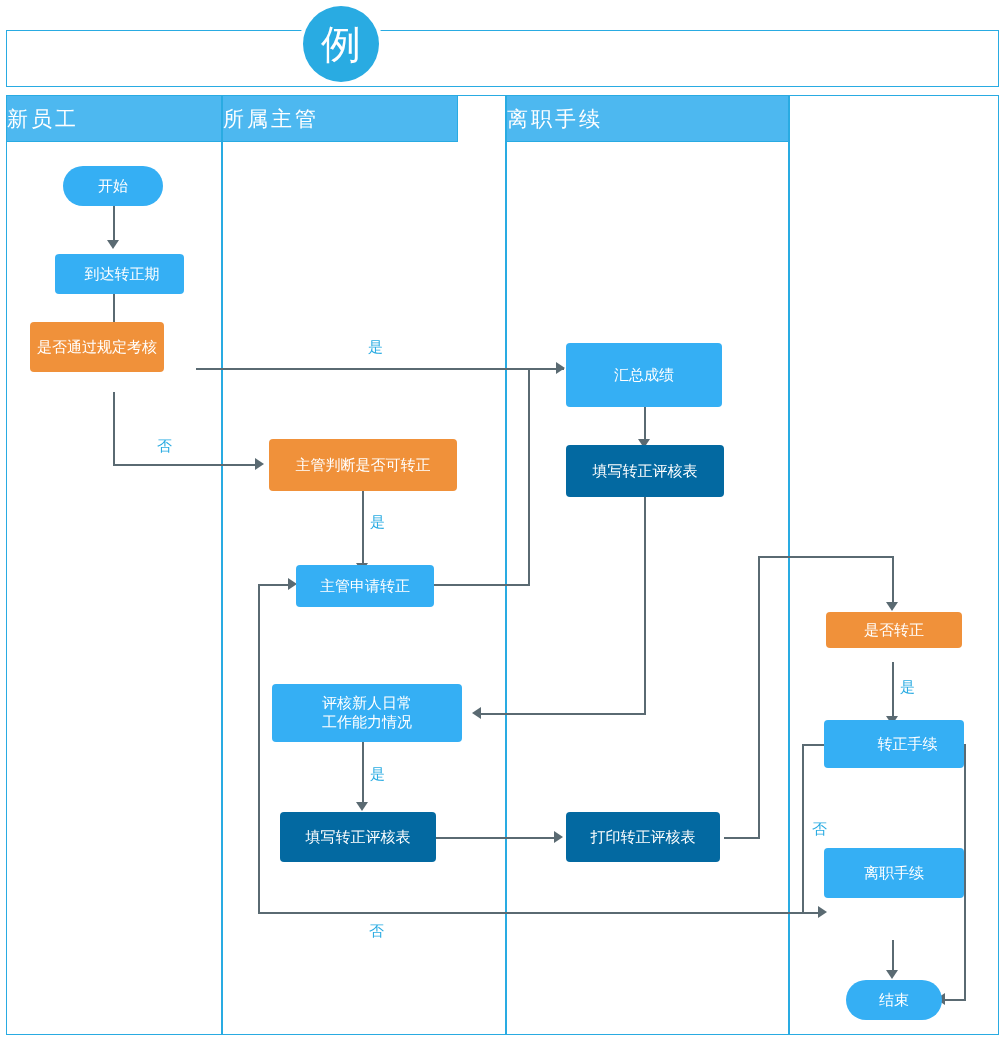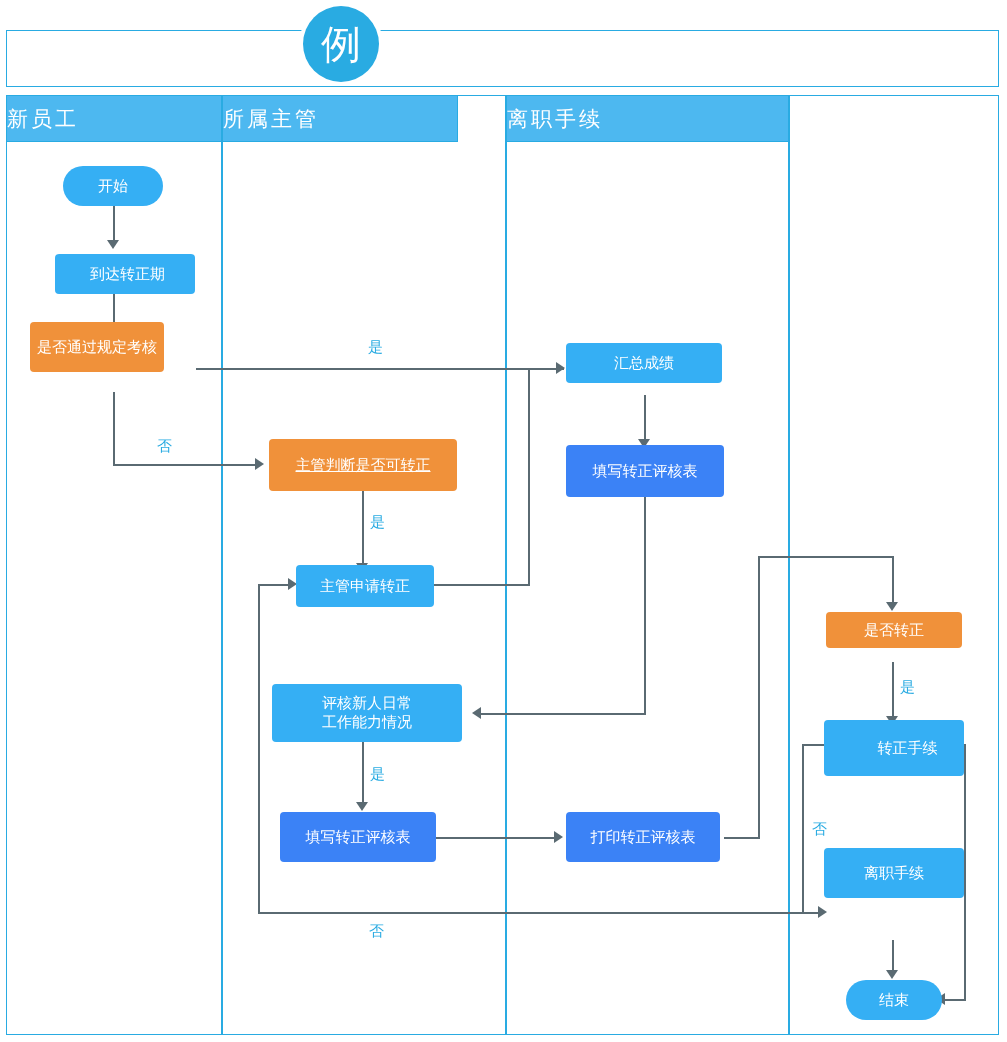--- a/index.html
+++ b/index.html
@@ -32,21 +32,21 @@
     color:#ffffff;font-size:21px;line-height:45px;text-align:left;letter-spacing:3px;
   }
 
   
   .node{
     position:absolute;box-sizing:border-box;display:flex;align-items:center;
     justify-content:center;text-align:right;color:#ffffff;font-size:15px;
     border-radius:4px;line-height:1.25;padding:2px 6px;
   }
   .blue{background:#35aff4;}
-  .green{background:#3b82f6;}
+  .green{background:#0369a1;}
   .orange{background:#f0913a;}
   .pill{border-radius:20px;}
 
   
   .ln{position:absolute;background:#5a6a72;}
   .lnh{height:2px;}
   .lnv{width:2px;}
   .arrow{position:absolute;width:0;height:0;}
   .ar-down{border-left:6px solid transparent;border-right:6px solid transparent;border-top:9px solid #5a6a72;}
   .ar-right{border-top:6px solid transparent;border-bottom:6px solid transparent;border-left:9px solid #5a6a72;}
@@ -130,40 +130,40 @@
 
   <div class="ln lnv" style="left:892px;top:940px;height:32px;"></div>
   <div class="arrow ar-down" style="left:886px;top:970px;"></div>
 
   <div class="ln lnv" style="left:964px;top:744px;height:256px;"></div>
   <div class="ln lnh" style="left:940px;top:999px;width:26px;"></div>
   <div class="arrow ar-left" style="left:936px;top:993px;"></div>
 
   <div class="node blue pill" style="left:63px;top:166px;width:100px;height:40px;">开始</div>
 
-  <div class="node blue" style="left:55px;top:254px;width:140px;height:40px;padding-left:11px;">到达转正期</div>
+  <div class="node blue" style="left:55px;top:254px;width:129px;height:40px;padding-left:11px;">到达转正期</div>
 
   <div class="node orange" style="left:30px;top:322px;width:134px;height:50px;">是否通过规定考核</div>
 
-  <div class="node orange" style="left:269px;top:439px;width:188px;height:52px;text-decoration:underline;">主管判断是否可转正</div>
+  <div class="node orange" style="left:269px;top:439px;width:188px;height:52px;">主管判断是否可转正</div>
 
   <div class="node blue" style="left:296px;top:565px;width:138px;height:42px;">主管申请转正</div>
 
   <div class="node blue" style="left:272px;top:684px;width:190px;height:58px;white-space:pre-line;">评核新人日常
 工作能力情况</div>
 
   <div class="node green" style="left:280px;top:812px;width:156px;height:50px;">填写转正评核表</div>
 
-  <div class="node blue" style="left:566px;top:343px;width:156px;height:40px;">汇总成绩</div>
+  <div class="node blue" style="left:566px;top:343px;width:156px;height:64px;">汇总成绩</div>
 
   <div class="node green" style="left:566px;top:445px;width:158px;height:52px;">填写转正评核表</div>
 
   <div class="node green" style="left:566px;top:812px;width:154px;height:50px;">打印转正评核表</div>
 
   <div class="node orange" style="left:826px;top:612px;width:136px;height:36px;">是否转正</div>
 
-  <div class="node blue" style="left:824px;top:720px;width:140px;height:56px;padding-left:33px;">转正手续</div>
+  <div class="node blue" style="left:824px;top:720px;width:140px;height:48px;padding-left:33px;">转正手续</div>
 
   <div class="node blue" style="left:824px;top:848px;width:140px;height:50px;">离职手续</div>
 
   <div class="node blue pill" style="left:846px;top:980px;width:96px;height:40px;">结束</div>
 
 </div>
 
 </body></html>

